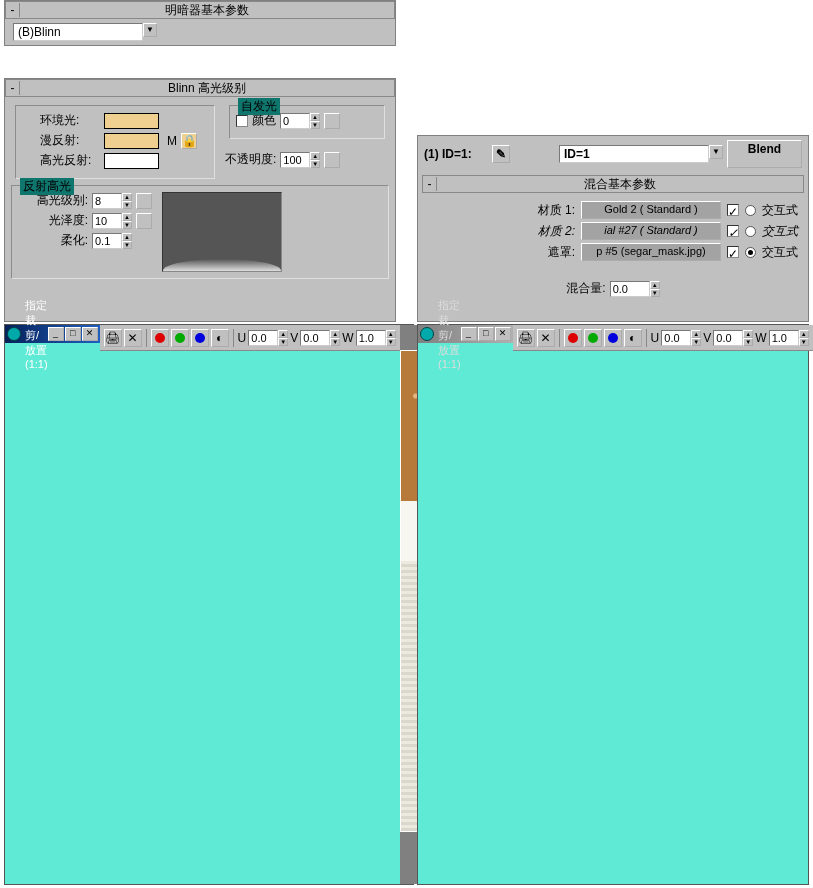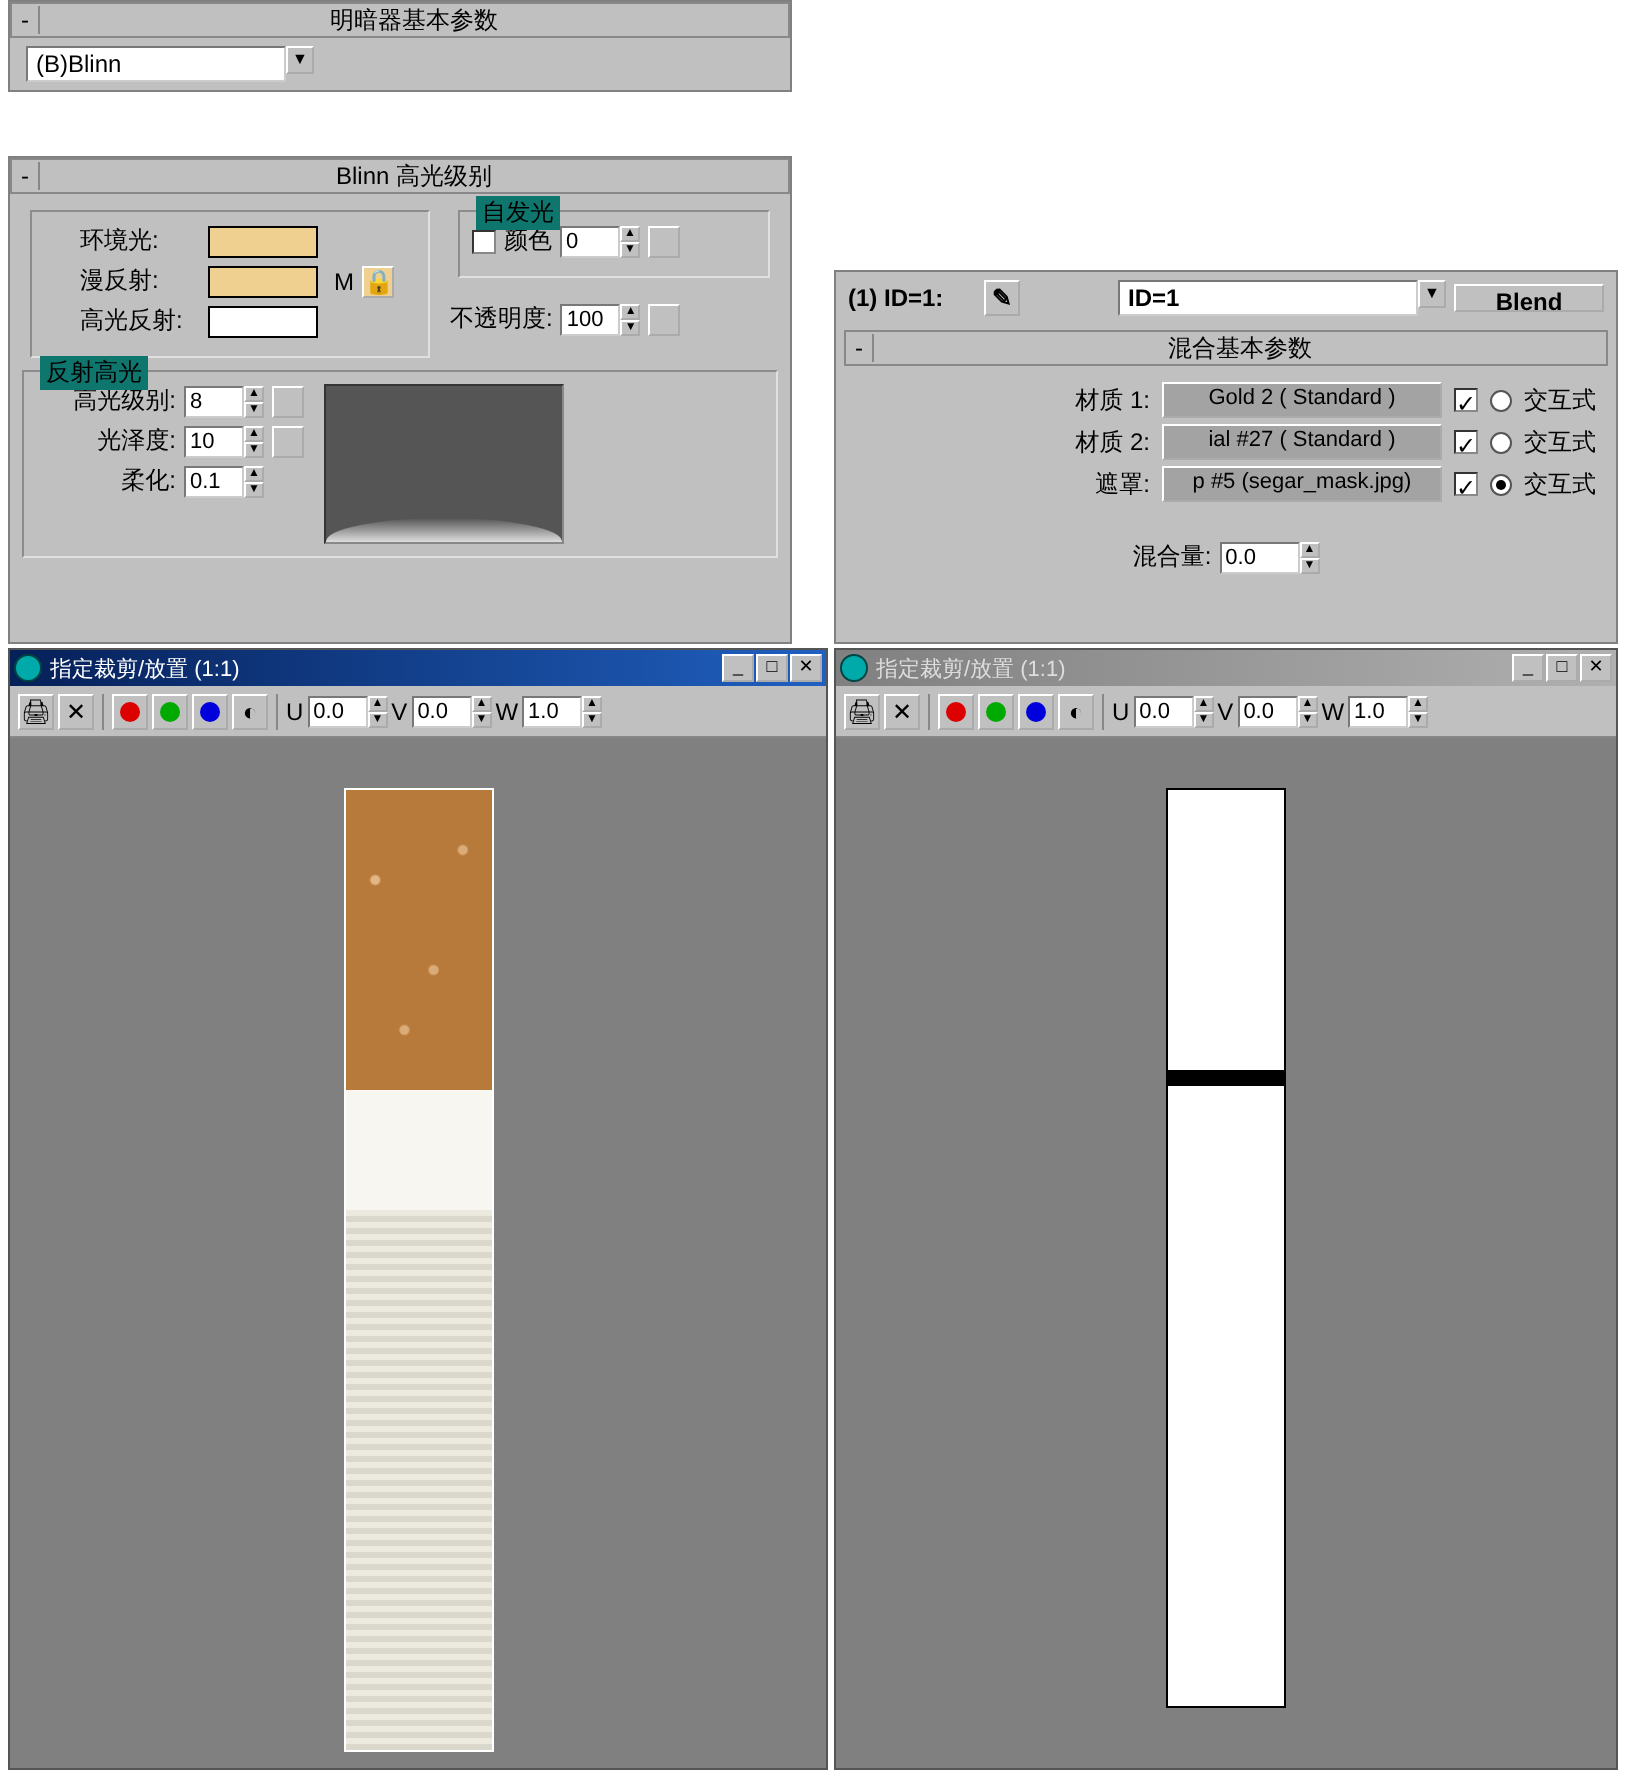--- a/index.html
+++ b/index.html
@@ -37,26 +37,26 @@
 .dot { width:10px; height:10px; border-radius:50%; }
 .canvas-area { background:#808080; flex:1; display:flex; justify-content:center; align-items:flex-start; padding-top:25px; }
 .texture { width:75px; border:1px solid #fff; }
 .tx-part { width:100%; }
 .tx1 { height:150px; background:#b77a3a; background-image: radial-gradient(circle at 20% 30%, rgba(255,220,180,0.6) 2px, transparent 3px), radial-gradient(circle at 60% 60%, rgba(255,220,180,0.5) 2px, transparent 3px), radial-gradient(circle at 80% 20%, rgba(255,220,180,0.5) 2px, transparent 3px), radial-gradient(circle at 40% 80%, rgba(255,220,180,0.5) 2px, transparent 3px); }
 .tx2 { height:60px; background:#f8f6f0; }
 .tx3 { height:270px; background: repeating-linear-gradient(0deg, #dad8cc 0 3px, #eceade 3px 6px); }
 .mask-tex { width:60px; border:1px solid #000; background:#fff; height:460px; position:relative; }
 .mask-line { position:absolute; top:140px; left:0; width:100%; height:8px; background:#000; }
 .mat-btn { width:140px; height:18px; background:#a3a3a3; border:1px outset #fff; text-align:center; font-size:11px; padding-top:1px; overflow:hidden; white-space:nowrap; }
-.blend-btn { width:75px; height:14px; background:#c0c0c0; border:1px outset #fff; text-align:center; font-size:12px; line-height:16px; }
+.blend-btn { width:75px; height:28px; background:#c0c0c0; border:1px outset #fff; text-align:center; font-size:12px; line-height:16px; }
 .radio { width:11px; height:11px; border-radius:50%; border:1px solid #555; background:#fff; display:inline-block; flex-shrink:0; position:relative; }
 .radio.checked::after { content:""; position:absolute; inset:2px; border-radius:50%; background:#000; }
 .tool-pencil::before { content:"✎"; }
 .spacer-v { background:#888; width:1px; height:18px; margin:0 2px; }
-.cropwin { position:absolute; display:flex; flex-direction:column; border:1px solid #555; background:#5eead4; }
+.cropwin { position:absolute; display:flex; flex-direction:row; border:1px solid #555; background:#5eead4; }
 </style>
 </head>
 <body>
 
 <div class="panel" style="left:4px; top:0; width:392px;">
   <div class="rollout-header">
     <div class="minus">-</div>
     <div class="title">明暗器基本参数</div>
   </div>
   <div class="rollout-body">
@@ -186,21 +186,21 @@
     <div class="title">混合基本参数</div>
   </div>
   <div style="padding:8px 10px;">
     <div class="row" style="justify-content:flex-end; gap:6px;">
       <span class="label">材质 1:</span>
       <div class="mat-btn">Gold 2  ( Standard )</div>
       <span class="checkbox" style="background:#fff;">✓</span>
       <span class="radio"></span>
       <span class="label">交互式</span>
     </div>
-    <div class="row" style="justify-content:flex-end; gap:6px;">
+    <div class="row" style="justify-content:flex-end; gap:6px;font-style:italic;">
       <span class="label">材质 2:</span>
       <div class="mat-btn">ial #27  ( Standard )</div>
       <span class="checkbox">✓</span>
       <span class="radio"></span>
       <span class="label">交互式</span>
     </div>
     <div class="row" style="justify-content:flex-end; gap:6px;">
       <span class="label">遮罩:</span>
       <div class="mat-btn">p #5 (segar_mask.jpg)</div>
       <span class="checkbox">✓</span>

